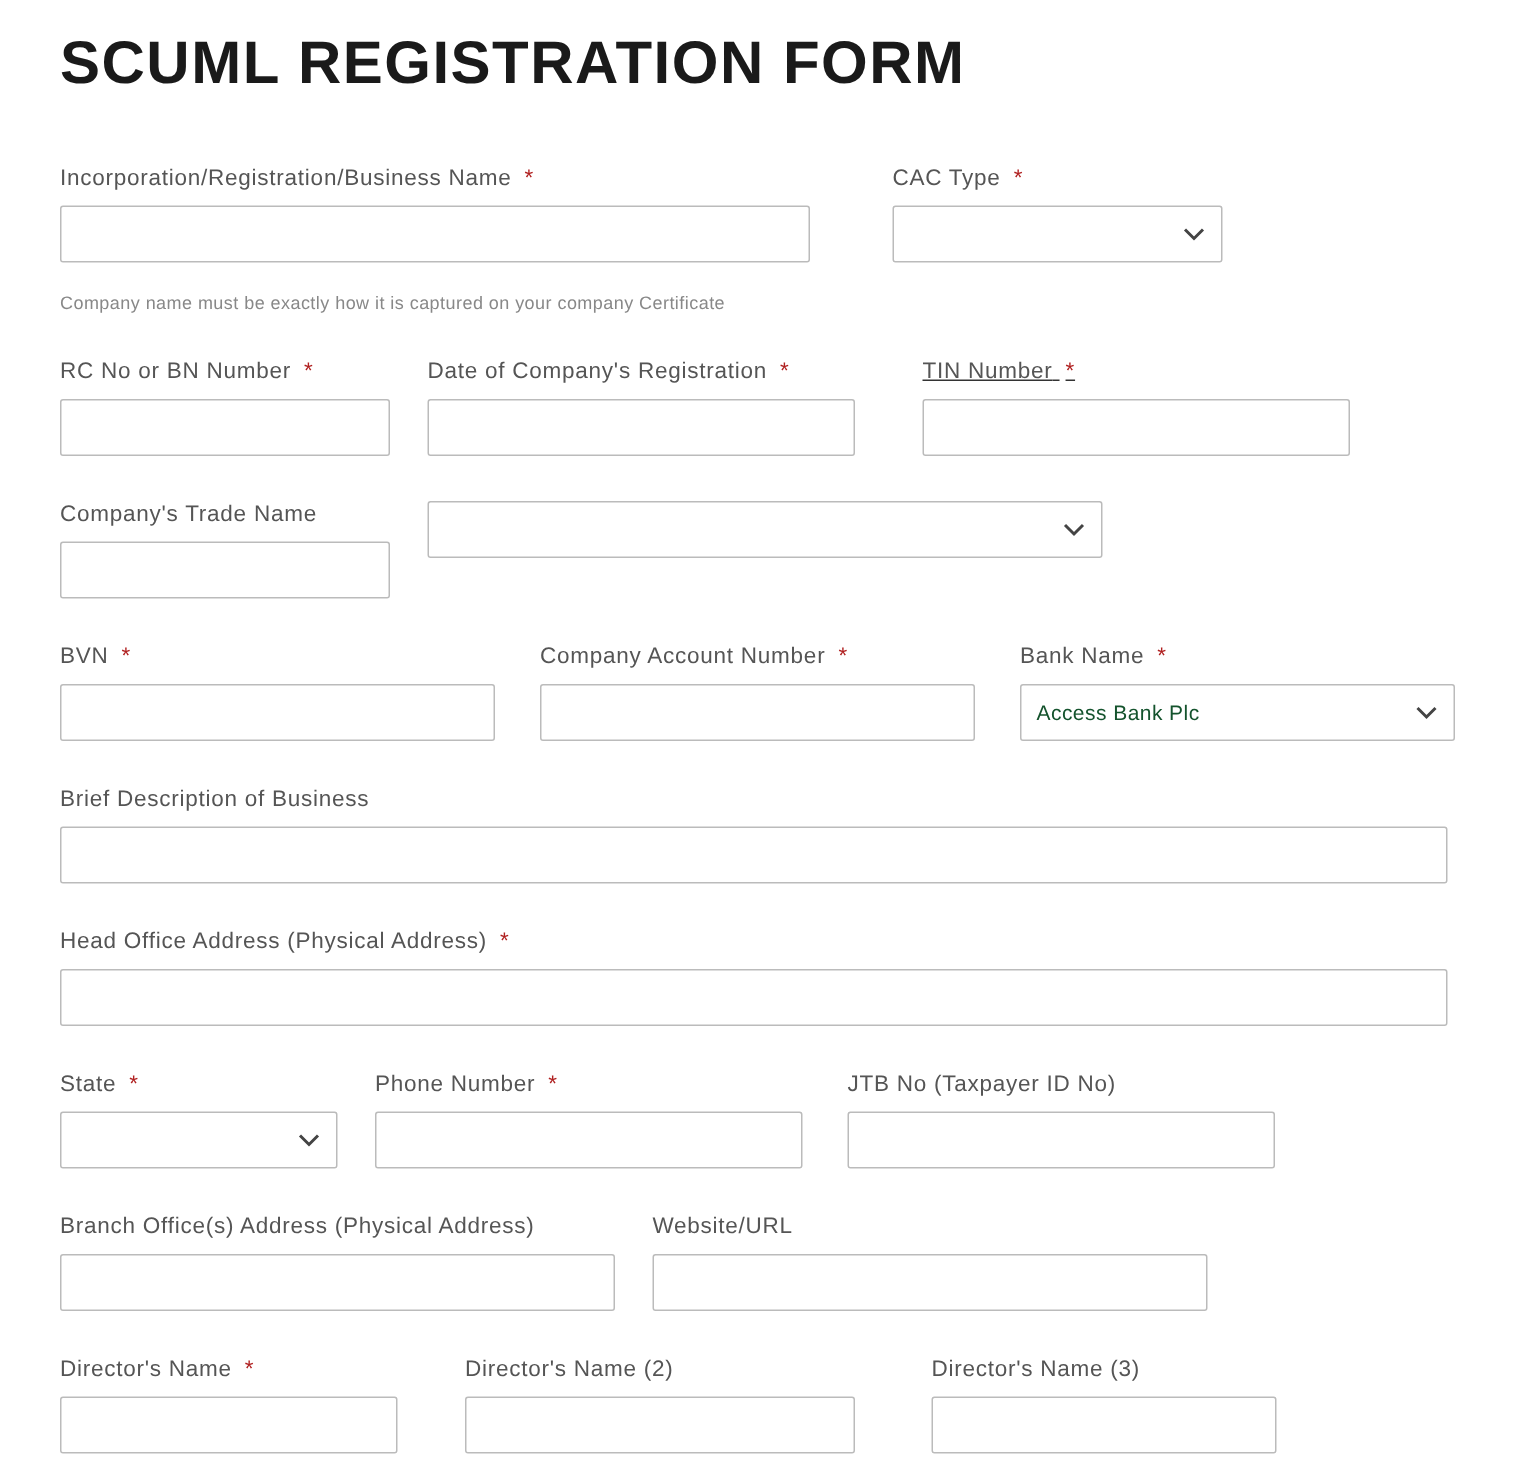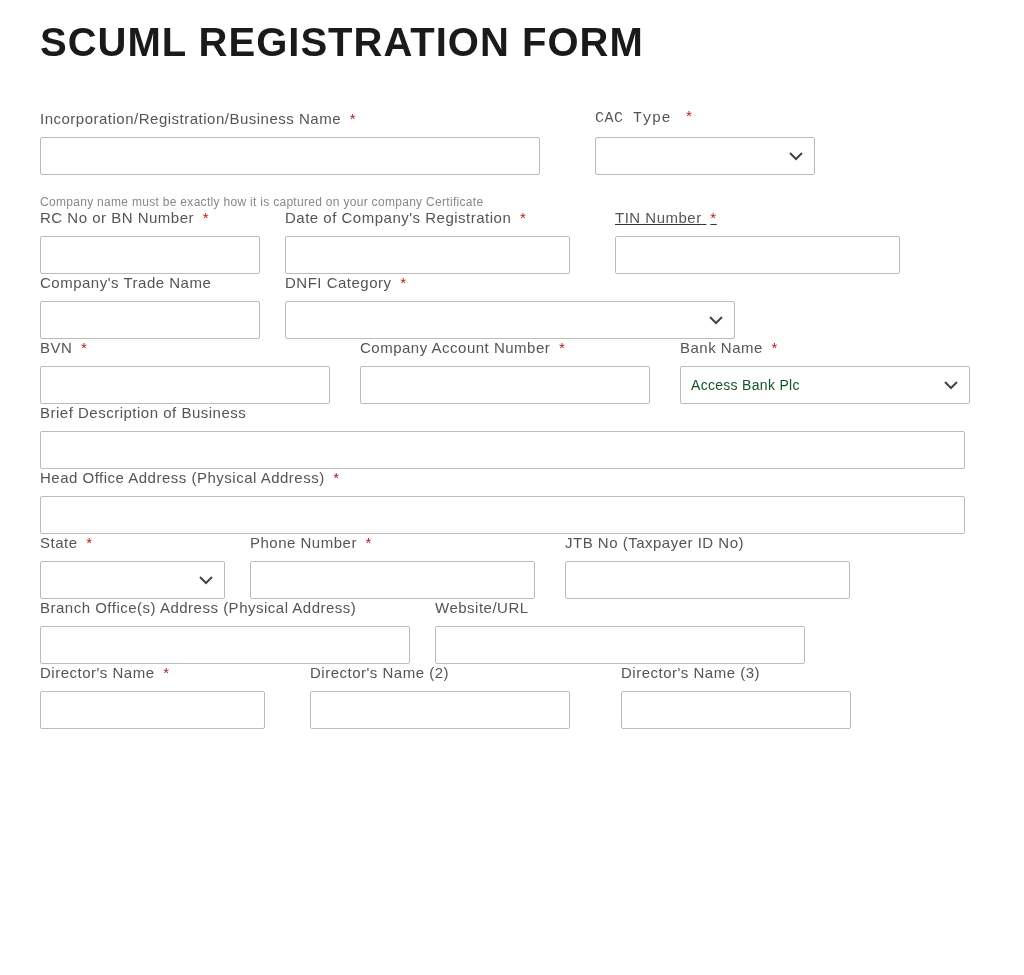--- a/index.html
+++ b/index.html
@@ -17,20 +17,21 @@
     h1 {
       font-size: 40px;
       font-weight: 700;
       letter-spacing: 1px;
       color: #1a1a1a;
       margin-bottom: 45px;
     }
     .form-container {
       display: flex;
       flex-direction: column;
+      gap: 30px;
     }
     .row {
       display: flex;
       gap: 25px;
       align-items: flex-start;
     }
     .field {
       display: flex;
       flex-direction: column;
     }
@@ -93,21 +94,21 @@
 
   <div class="row">
     <div class="field" style="width:500px;">
       <label>
         <span>Incorporation/Registration/Business Name</span>
         <span class="required">*</span>
       </label>
       <input type="text" style="">
       <div class="help-text">Company name must be exactly how it is captured on your company Certificate</div>
     </div>
-    <div class="field" style="width:220px;margin-left:30px;font-family:Liberation Mono, monospace;">
+    <div class="field" style="width:220px;margin-left:30px;">
       <label>
         <span>CAC Type</span>
         <span class="required">*</span>
       </label>
       <div class="select-wrap">
         <span class="value"></span>
         <span class="chevron">
           <svg viewBox="0 0 16 16">
               <path d="M2 5 L8 11 L14 5" stroke="#444" stroke-width="2" fill="none"></path>
             </svg>
@@ -141,24 +142,20 @@
   </div>
 
   <div class="row">
     <div class="field" style="width:220px;">
       <label>
         <span>Company's Trade Name</span>
       </label>
       <input type="text" style="">
     </div>
     <div class="field" style="width:450px;">
-      <label>
-        <span>DNFI Category</span>
-        <span class="required">*</span>
-      </label>
       <div class="select-wrap">
         <span class="value"></span>
         <span class="chevron">
           <svg viewBox="0 0 16 16">
               <path d="M2 5 L8 11 L14 5" stroke="#444" stroke-width="2" fill="none"></path>
             </svg>
         </span>
       </div>
     </div>
   </div>

